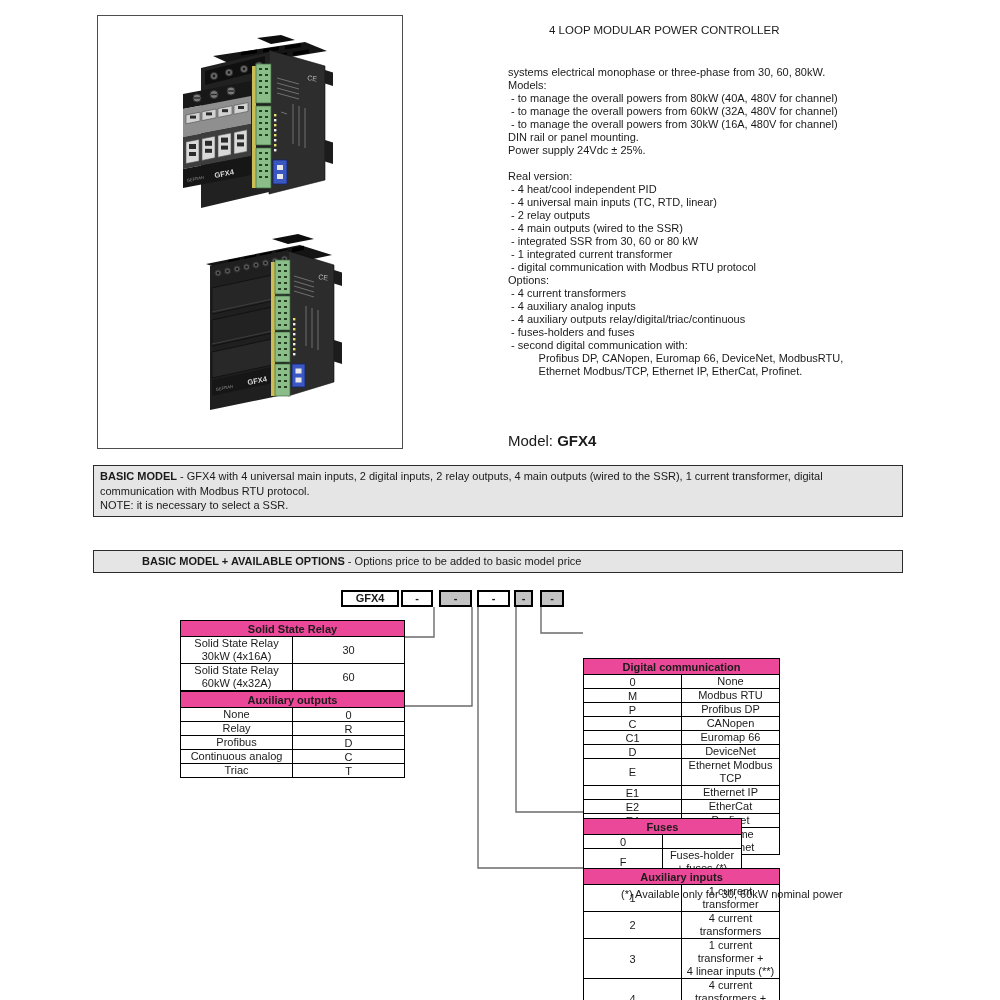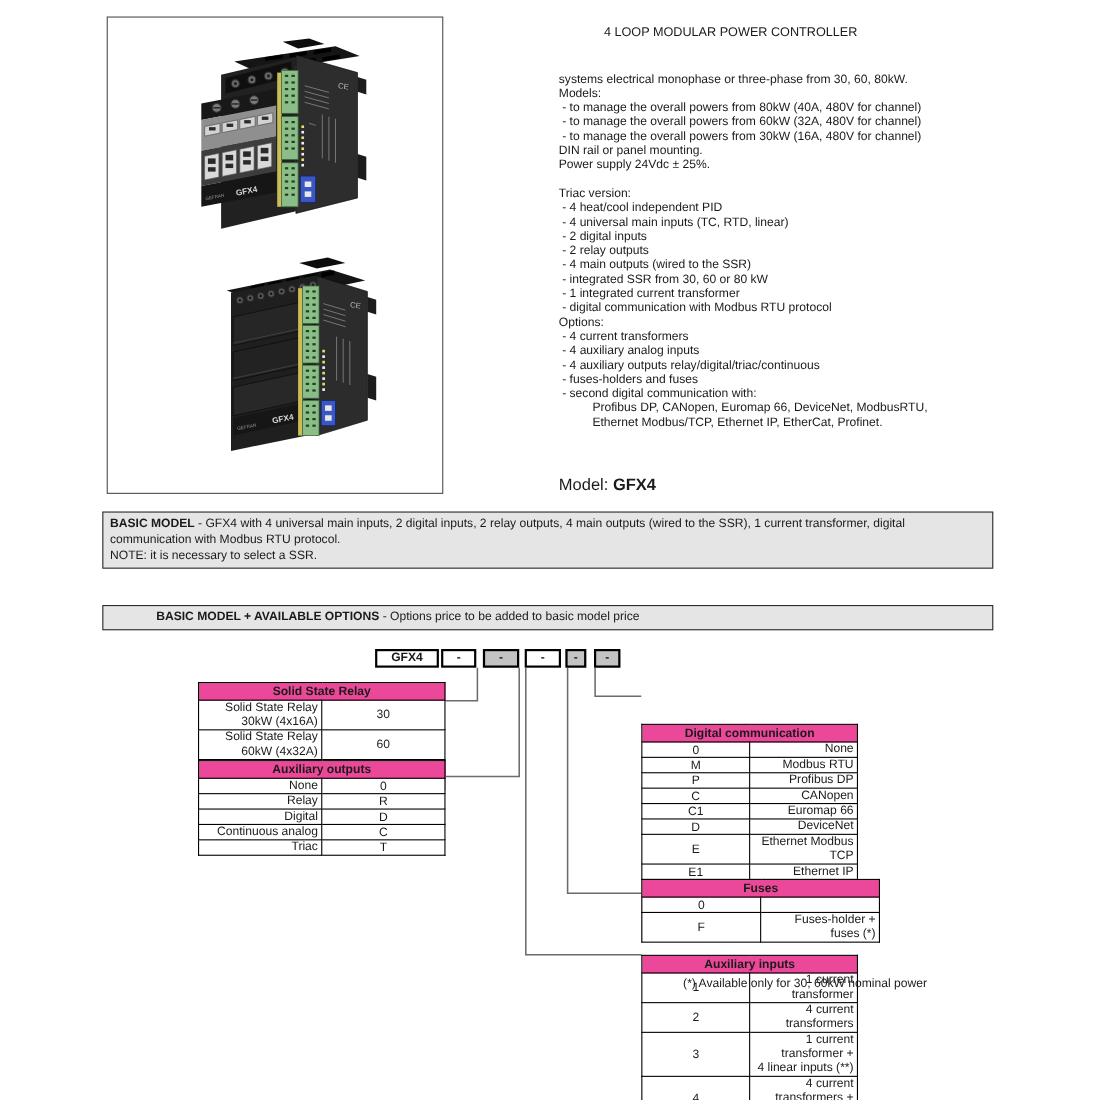--- a/index.html
+++ b/index.html
@@ -34,27 +34,27 @@
   .s3{left:477px;width:33px;}
   .s4{left:514px;width:19px;background:#c3c3c3;}
   .s5{left:540px;width:24px;background:#c3c3c3;}
 
   .connectors{position:absolute;left:0;top:0;width:1000px;height:1000px;pointer-events:none;}
 
   
   .otable{position:absolute;border-collapse:collapse;table-layout:fixed;font-size:11px;background:#fff;}
   .otable th{background:#ec4899;border:1px solid #000;font-weight:bold;height:15px;padding:0;text-align:center;}
   .otable td{border:1px solid #000;height:13px;padding:0 3px;overflow:hidden;}
-  .cell-label{text-align:right;white-space:pre-line;line-height:13px;}
+  .cell-label{text-align:center;white-space:pre-line;line-height:13px;}
   .cell-code{text-align:center;padding:0;}
   .ssr{left:180px;top:620px;width:225px;}
   .aout{left:180px;top:691px;width:225px;border-radius:17px;}
   .lt .cell-code{width:57px;}
   .dcom{left:583px;top:658px;width:197px;}
-  .fuse{left:583px;top:799px;width:217px;}
+  .fuse{left:583px;top:818px;width:159px;}
   .ainp{left:583px;top:868px;width:197px;}
   .rt .cell-code{width:29px;}
 
   .footnote{position:absolute;font-size:11px;white-space:nowrap;margin-top:44px;}
   .fn-fuses{left:621px;top:844px;}
   .fn-ainp{left:577px;top:971px;font-family:Liberation Mono, monospace;}
 </style>
 </head>
 <body>
 
@@ -324,24 +324,23 @@
   <div class="title">4 LOOP MODULAR POWER CONTROLLER</div>
   <div class="desc">
       <div class="desc-line">systems electrical monophase or three-phase from 30, 60, 80kW.</div>
       <div class="desc-line">Models:</div>
       <div class="desc-line"> - to manage the overall powers from 80kW (40A, 480V for channel)</div>
       <div class="desc-line"> - to manage the overall powers from 60kW (32A, 480V for channel)</div>
       <div class="desc-line"> - to manage the overall powers from 30kW (16A, 480V for channel)</div>
       <div class="desc-line">DIN rail or panel mounting.</div>
       <div class="desc-line">Power supply 24Vdc ± 25%.</div>
       <div class="desc-line"></div>
-      <div class="desc-line">Triac version:</div>
+      <div class="desc-line">Real version:</div>
       <div class="desc-line"> - 4 heat/cool independent PID</div>
       <div class="desc-line"> - 4 universal main inputs (TC, RTD, linear)</div>
-      <div class="desc-line"> - 2 digital inputs</div>
       <div class="desc-line"> - 2 relay outputs</div>
       <div class="desc-line"> - 4 main outputs (wired to the SSR)</div>
       <div class="desc-line"> - integrated SSR from 30, 60 or 80 kW</div>
       <div class="desc-line"> - 1 integrated current transformer</div>
       <div class="desc-line"> - digital communication with Modbus RTU protocol</div>
       <div class="desc-line">Options:</div>
       <div class="desc-line"> - 4 current transformers</div>
       <div class="desc-line"> - 4 auxiliary analog inputs</div>
       <div class="desc-line"> - 4 auxiliary outputs relay/digital/triac/continuous</div>
       <div class="desc-line"> - fuses-holders and fuses</div>
@@ -407,21 +406,21 @@
     <tbody>
         <tr>
           <td class="cell-label">None</td>
           <td class="cell-code">0</td>
         </tr>
         <tr>
           <td class="cell-label">Relay</td>
           <td class="cell-code">R</td>
         </tr>
         <tr>
-          <td class="cell-label">Digital</td>
+          <td class="cell-label">Profibus</td>
           <td class="cell-code">D</td>
         </tr>
         <tr>
           <td class="cell-label">Continuous analog</td>
           <td class="cell-code">C</td>
         </tr>
         <tr>
           <td class="cell-label">Triac</td>
           <td class="cell-code">T</td>
         </tr>

